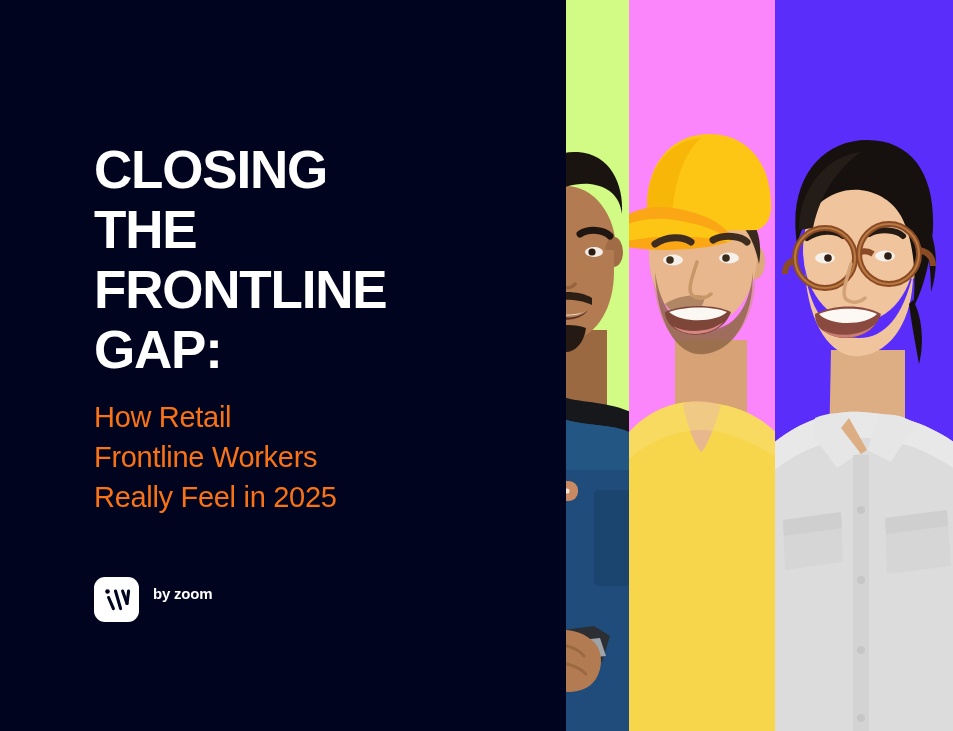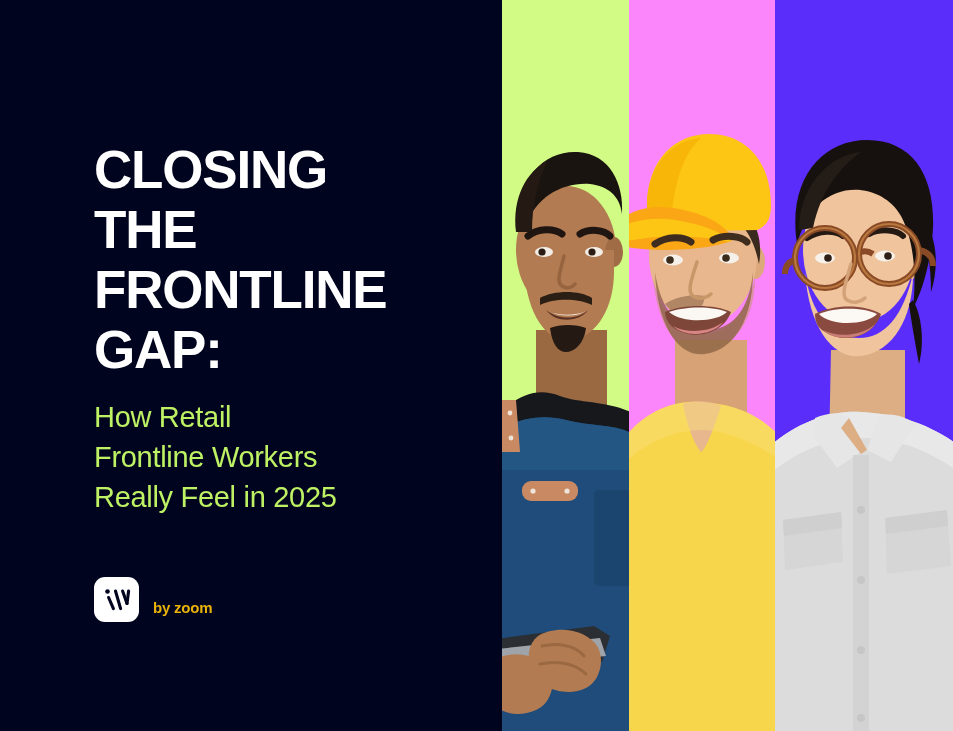--- a/index.html
+++ b/index.html
@@ -8,21 +8,21 @@
   .page{
     position:relative;
     width:953px;height:731px;
     overflow:hidden;
     background:#00041E;
   }
 
   
   .left-panel{
     position:absolute;left:0;top:0;
-    width:502px;height:731px;
+    width:566px;height:731px;
     background:#00041E;
     z-index:6;
   }
 
   .headline{
     position:absolute;
     left:94px;top:104px;
     width:390px;
     color:#ffffff;
     font-family:"Liberation Sans", sans-serif;
@@ -31,21 +31,21 @@
     line-height:60px;
     letter-spacing:-1.2px;
     text-transform:uppercase;
     white-space:pre-line;
   }
 
   .subhead{
     position:absolute;
     left:94px;top:373px;
     width:360px;
-    color:#bef264;
+    color:#f97316;
     font-family:"Liberation Sans", sans-serif;
     font-weight:400;
     font-size:29px;
     line-height:40px;
     letter-spacing:-0.3px;
     white-space:pre-line;
   }
 
   
   .logo-lockup{
@@ -68,28 +68,28 @@
   }
   .logo-word{
     color:#ffffff;
     font-family:"Liberation Sans", sans-serif;
     font-weight:bold;
     font-size:34px;
     line-height:34px;
     letter-spacing:-1.1px;
   }
   .logo-tag{
-    color:#eab308;
+    color:#ffffff;
     font-family:"Liberation Sans", sans-serif;
     font-weight:bold;
     font-size:15px;
     line-height:15px;
     letter-spacing:-0.2px;
     text-align:right;
-    margin-top:21px;
+    margin-top:7px;
   }
 
   
   .stripes{
     position:absolute;
     left:502px;top:0;
     width:451px;height:731px;
     z-index:1;
   }
   .stripe{

